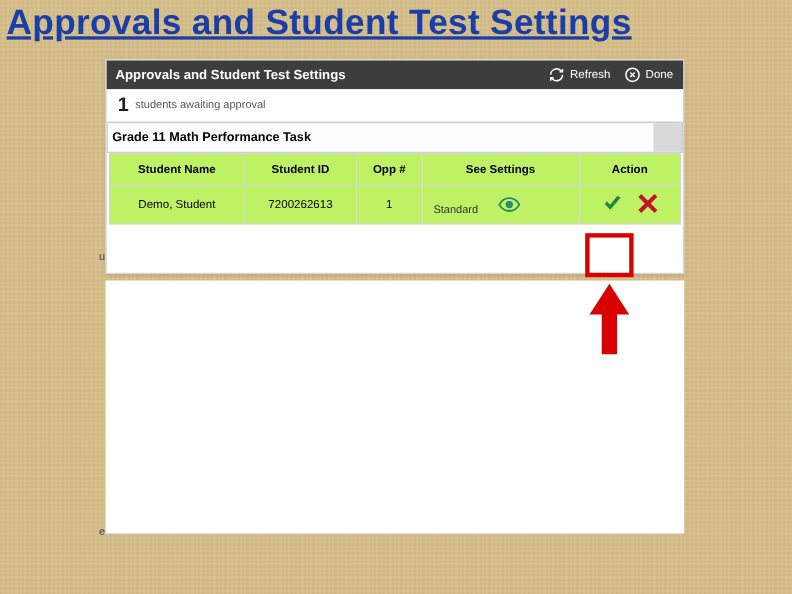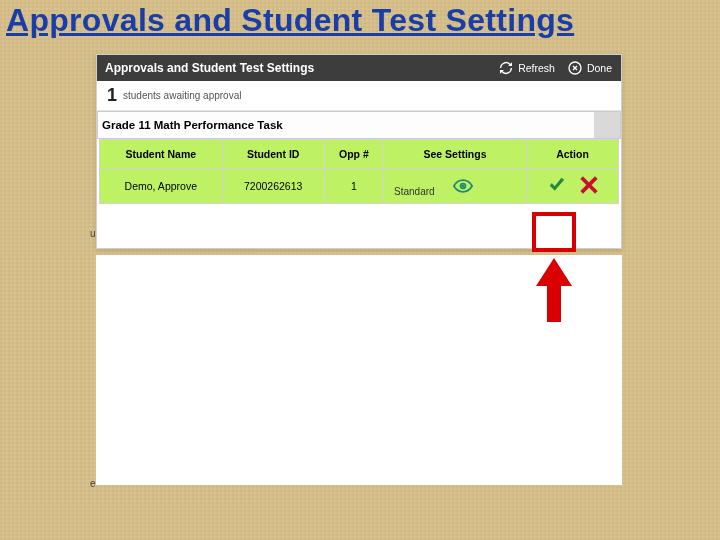--- a/index.html
+++ b/index.html
@@ -194,21 +194,21 @@
       <tr>
         <th class="col-name">Student Name</th>
         <th class="col-id">Student ID</th>
         <th class="col-opp">Opp #</th>
         <th class="col-det">See Settings</th>
         <th class="col-act">Action</th>
       </tr>
     </thead>
     <tbody>
       <tr>
-        <td>Demo, Approve</td>
+        <td>Demo, Student</td>
         <td>7200262613</td>
         <td>1</td>
         <td>
           <div class="det-cell">
             <span class="det-text">Standard</span>
             <span class="eye-wrap">
               <svg viewBox="0 0 24 16">
                 <path d="M1 8c3-5 7-7 11-7s8 2 11 7c-3 5-7 7-11 7S4 13 1 8z"></path>
                 <circle cx="12" cy="8" r="3"></circle>
                 <circle cx="12" cy="8" r="1" fill="#1f8a6d"></circle>

